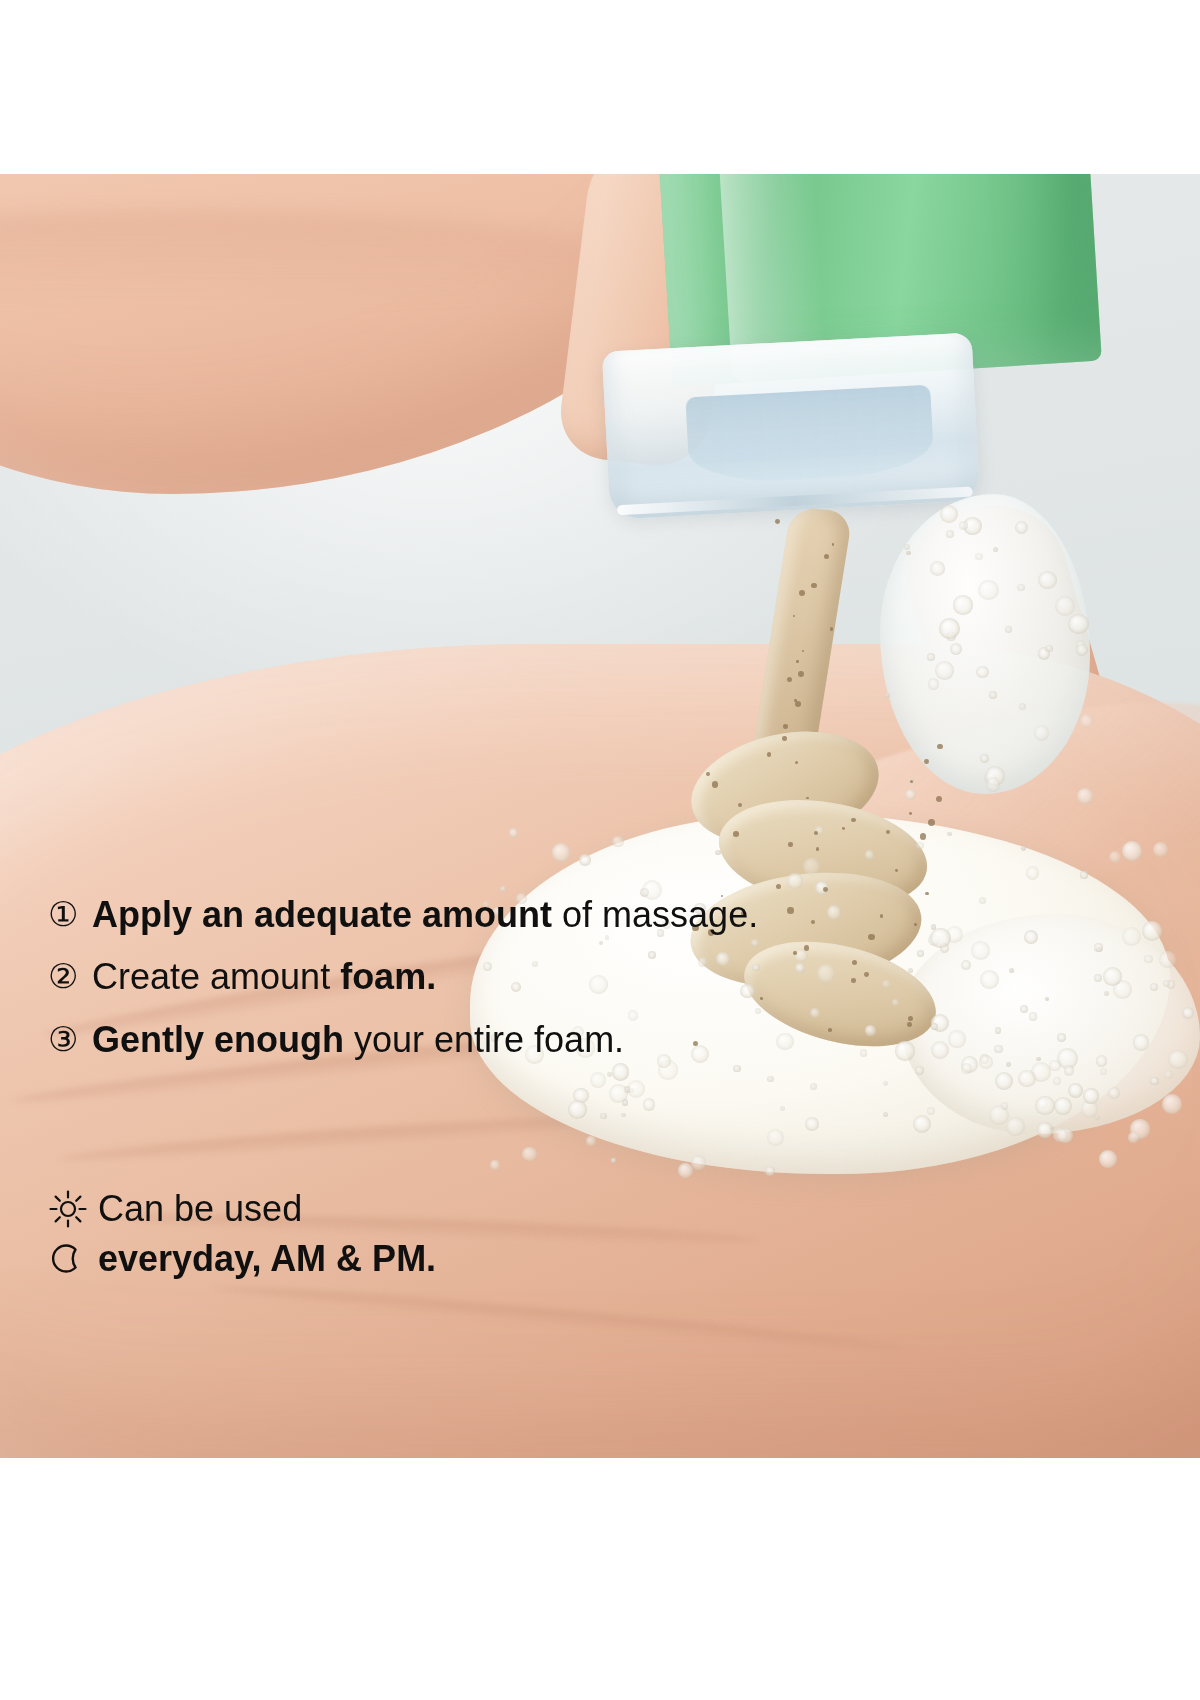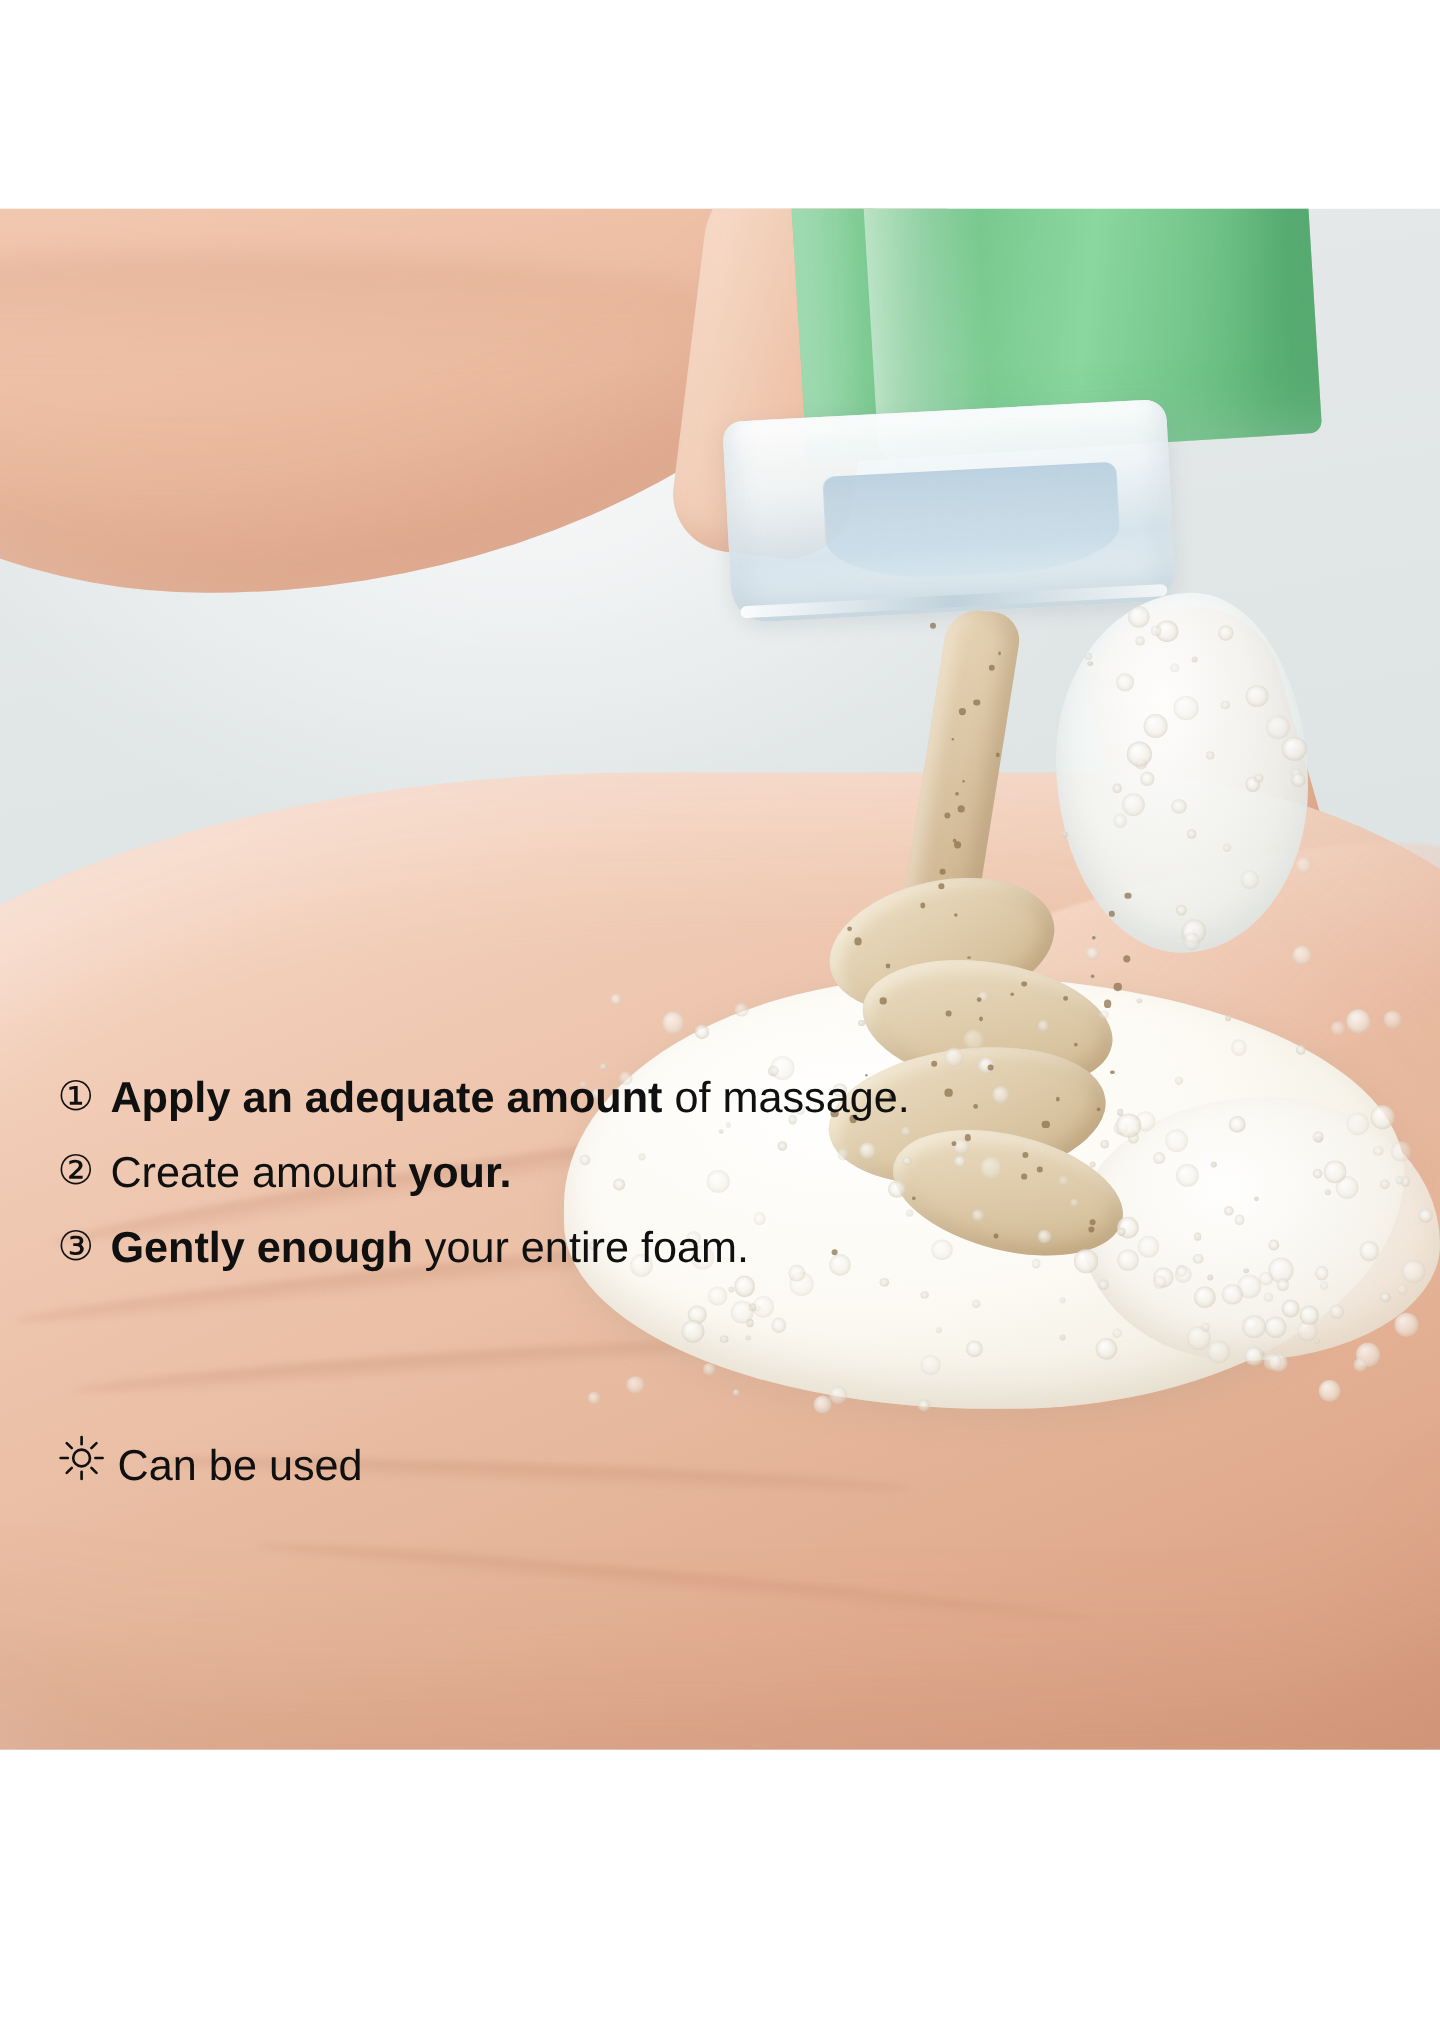--- a/index.html
+++ b/index.html
@@ -261,21 +261,21 @@
     align-items:center;
     line-height:1.28;
     white-space:nowrap;
     margin-bottom:4px;
   }
   .usage-icon {
     flex:0 0 auto;
     width:50px; height:44px;
     display:flex; align-items:center; justify-content:flex-start;
   }
-  .usage-text { flex:1 1 auto;margin-top:12px; }
+  .usage-text { flex:1 1 auto; }
 </style>
 </head>
 <body>
 
 <div id="page">
 
   <div class="photo">
     <div class="studio-glow"></div>
 
     <div class="upper-arm"></div>
@@ -584,21 +584,21 @@
 
   <div class="steps">
 
     <div class="step">
       <span class="step-num">①</span>
       <span class="step-text"><span class="b">Apply an adequate amount</span><span> of massage.</span></span>
     </div>
 
     <div class="step">
       <span class="step-num">②</span>
-      <span class="step-text"><span>Create amount </span><span class="b">your.</span></span>
+      <span class="step-text"><span>Create amount </span><span class="b">foam.</span></span>
     </div>
 
     <div class="step">
       <span class="step-num">③</span>
       <span class="step-text"><span class="b">Gently enough</span><span> your entire foam.</span></span>
     </div>
 
   </div>
 
   <div class="usage">
@@ -614,15 +614,23 @@
             <line x1="7.6" y1="7.6" x2="11.8" y2="11.8"></line>
             <line x1="28.2" y1="28.2" x2="32.4" y2="32.4"></line>
             <line x1="7.6" y1="32.4" x2="11.8" y2="28.2"></line>
             <line x1="28.2" y1="11.8" x2="32.4" y2="7.6"></line>
           </g>
         </svg>
       </span>
       <span class="usage-text">Can be used</span>
     </div>
 
+    <div class="usage-row">
+      <span class="usage-icon">
+        <svg width="40" height="40" viewBox="0 0 40 40" aria-hidden="true">
+          <path d="M27.5 28.5 A13 13 0 1 1 27.5 10.5 A16 16 0 0 0 27.5 28.5 Z" fill="none" stroke="#101010" stroke-width="2.4" stroke-linejoin="round"></path>
+        </svg>
+      </span>
+      <span class="usage-text b">everyday, AM &amp; PM.</span>
+    </div>
   </div>
 
 </div>
 
 </body></html>

